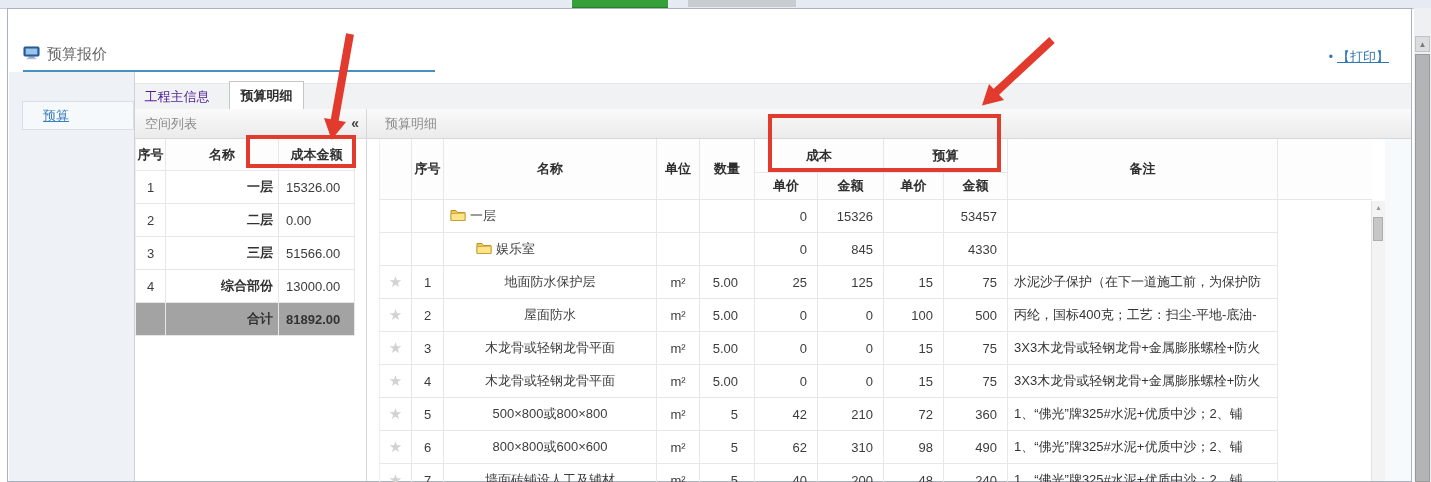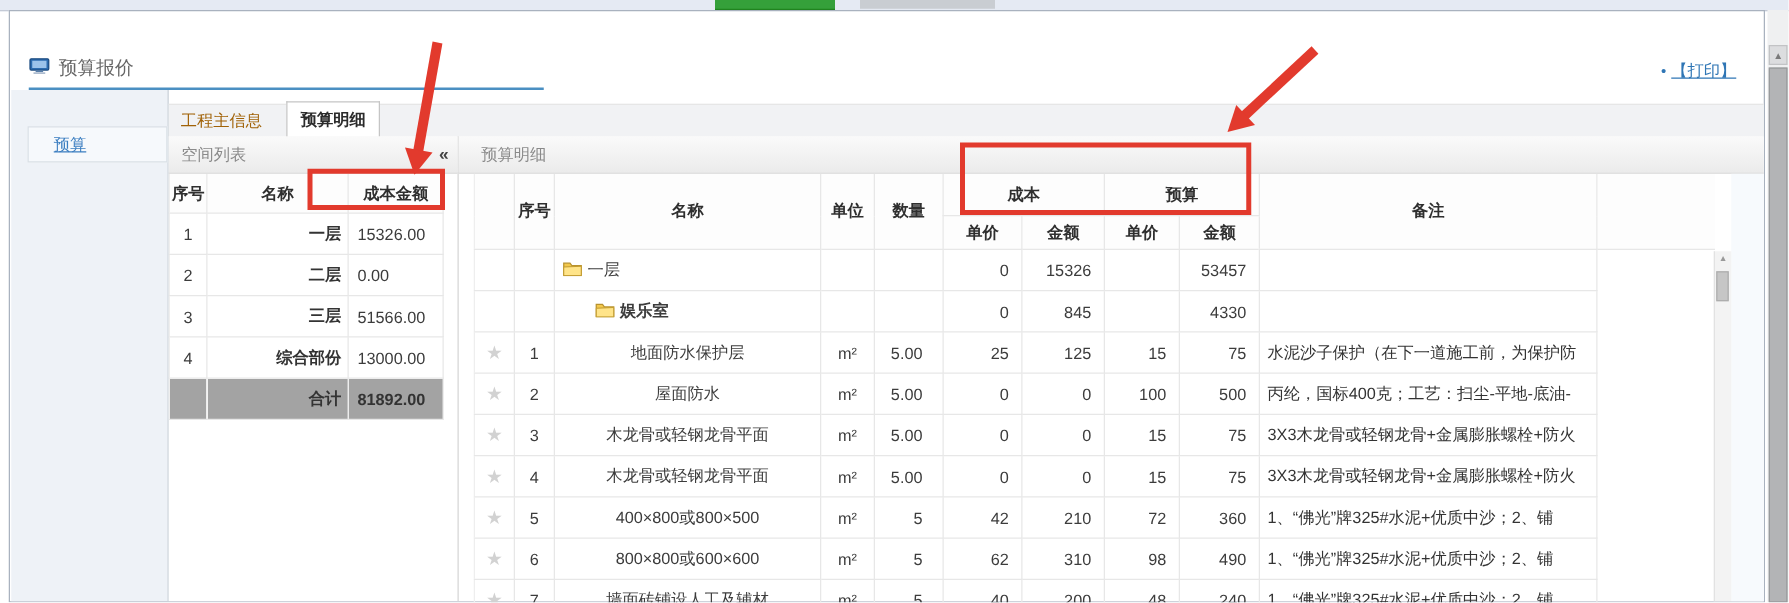--- a/index.html
+++ b/index.html
@@ -31,21 +31,21 @@
   .blue-rule{position:absolute;left:15px;top:61px;width:412px;height:2px;background:#4a8fc2;}
   
   .sidebar{position:absolute;left:1px;top:63px;width:125px;bottom:0;background:#eef2f7;border-right:1px solid #ccd2d9;box-sizing:content-box;}
   .sidebar-item{position:absolute;left:13px;top:29px;width:112px;height:29px;background:#f6f9fc;border:1px solid #d9dfe6;
     box-sizing:border-box;line-height:27px;padding-left:20px;}
   .sidebar-item a{color:#3b7ec0;text-decoration:underline;cursor:pointer;}
   
   .tabstrip{position:absolute;left:127px;right:0;top:74px;height:25px;background:#f1f2f4;
     border-top:1px solid #e6e6e6;border-bottom:1px solid #cdcdcd;box-sizing:content-box;}
   .tab{position:absolute;text-align:center;cursor:pointer;}
-  .tab.inactive{left:0;top:1px;width:84px;height:24px;line-height:24px;color:#a16207;}
+  .tab.inactive{left:0;top:1px;width:84px;height:24px;line-height:24px;color:#4c1d95;}
   .tab.active{left:94px;top:-3px;width:75px;height:28px;line-height:28px;background:#fff;
     border:1px solid #c5c5c5;border-bottom:none;box-sizing:border-box;font-weight:bold;color:#2b2b2b;z-index:2;}
   
   .panels{position:absolute;left:127px;right:0;top:100px;bottom:0;background:#fff;}
   .panel-titlebar{height:29px;line-height:29px;background:linear-gradient(#fafafa,#ebebeb);
     border-bottom:1px solid #d8d8d8;color:#8a8a8a;padding-left:10px;position:relative;}
   .left-panel{position:absolute;left:0;top:0;width:231px;bottom:0;border-right:1px solid #d6d6d6;box-sizing:content-box;}
   .collapse{position:absolute;right:7px;top:0;color:#444;font-weight:bold;font-size:14px;cursor:pointer;}
   .right-panel{position:absolute;left:232px;right:0;top:0;bottom:0;}
   .rp-side{position:absolute;left:1018px;right:0;top:30px;bottom:0;background:#f7fafd;}
@@ -67,21 +67,21 @@
   .rtable td{height:32px;}
   .rtable .num{text-align:right;padding-right:10px;}
   .rtable .qty{text-align:right;padding-right:16px;}
   .rtable .ctr{text-align:center;}
   .rtable .remark{text-align:left;padding-left:6px;color:#333;}
   .rtable .filler,.rtable .filler-h{border-right:none;}
   .rtable td.filler{border-bottom:none;}
   .name-folder{text-align:left;}
   .name-folder .fwrap{display:flex;align-items:center;gap:4px;}
   .ind1 .fwrap{padding-left:6px;}
-  .ind2 .fwrap{padding-left:32px;font-weight:bold;}
+  .ind2 .fwrap{padding-left:32px;}
   .star{color:#d2d2d2;font-size:15px;cursor:pointer;}
   .star-c{text-align:center;}
   
   .inner-sb{position:absolute;left:1004px;top:92px;width:14px;bottom:0;background:#f3f3f3;border-left:1px solid #e2e2e2;box-sizing:border-box;}
   .inner-sb .sb-up{height:14px;color:#999;font-size:7px;line-height:14px;text-align:center;}
   .inner-sb .sb-thumb{position:absolute;left:1px;top:16px;width:10px;height:24px;background:#c6c6c6;border:1px solid #adadad;box-sizing:border-box;}
   
   .red-box{position:absolute;border:4px solid #e23a2d;box-sizing:border-box;z-index:49;pointer-events:none;}
   .box1{left:246px;top:135px;width:110px;height:33px;}
   .box2{left:768px;top:114px;width:233px;height:58px;}
@@ -315,21 +315,21 @@
             <td class="num">0</td>
             <td class="num">15</td>
             <td class="num">75</td>
             <td class="remark">3X3木龙骨或轻钢龙骨+金属膨胀螺栓+防火</td>
             <td class="filler"></td>
           </tr>
 
           <tr>
             <td class="star-c"><span class="star">★</span></td>
             <td class="ctr">5</td>
-            <td class="ctr">400×800或800×500</td>
+            <td class="ctr">500×800或800×800</td>
             <td class="ctr">m²</td>
             <td class="qty">5</td>
             <td class="num">42</td>
             <td class="num">210</td>
             <td class="num">72</td>
             <td class="num">360</td>
             <td class="remark">1、“佛光”牌325#水泥+优质中沙；2、铺</td>
             <td class="filler"></td>
           </tr>
 

